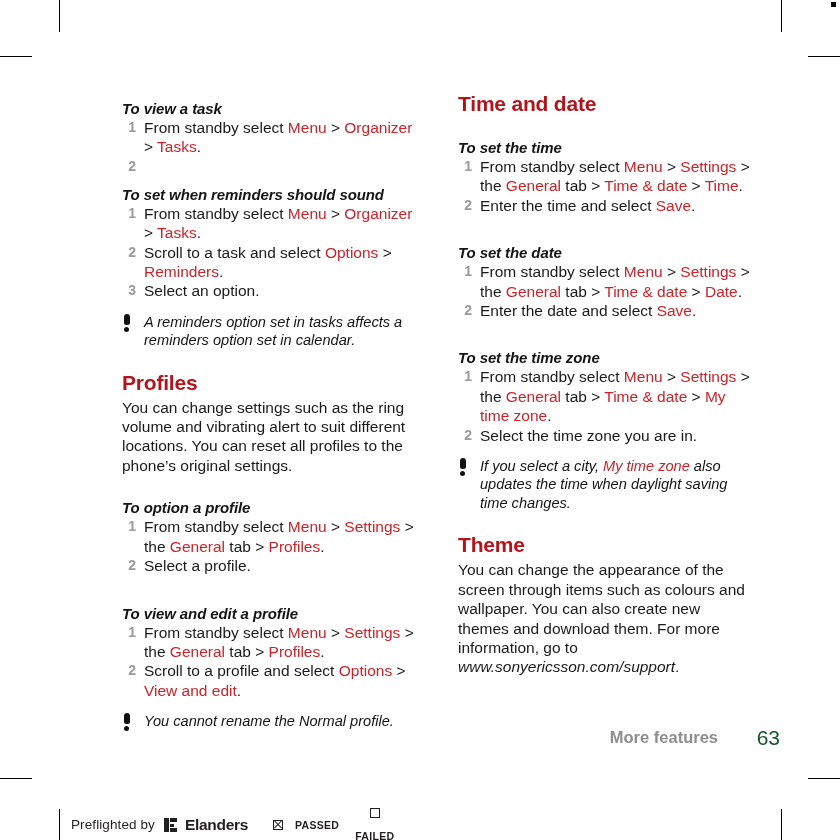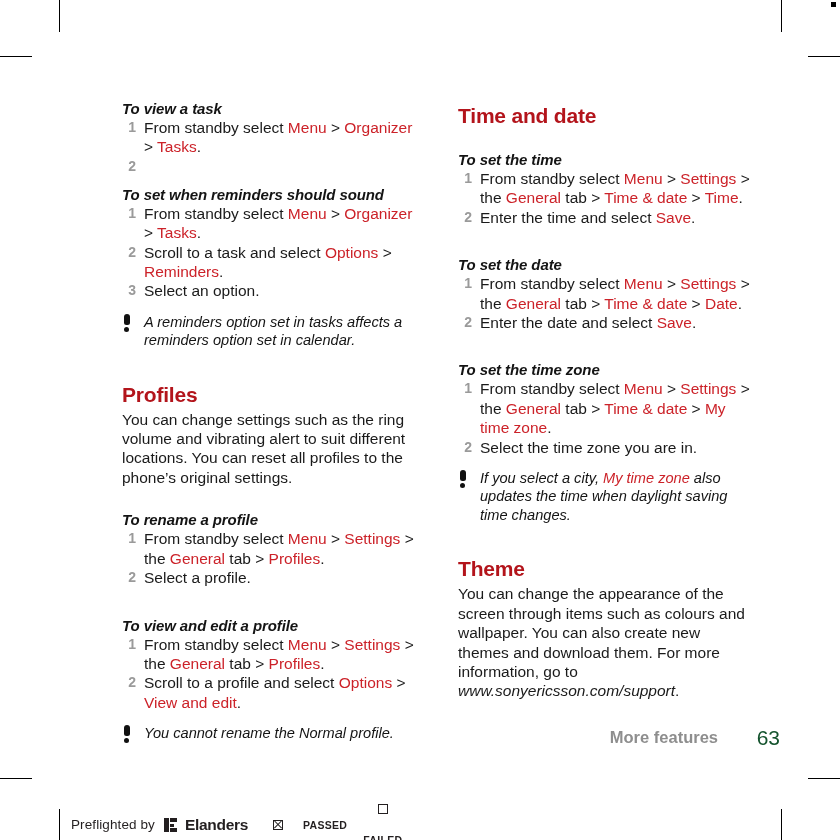--- a/index.html
+++ b/index.html
@@ -40,21 +40,21 @@
     width: 292px;
   }
   .col-left  { left: 122px; }
   .col-right { left: 458px; }
 
   
   h2.sec-title {
     color: #b3141b;
     font-size: 21px;
     font-weight: bold;
-    margin: 16px 0 3px 0;
+    margin: 4px 0 3px 0;
     letter-spacing: -0.2px;
   }
   .body-text {
     font-size: 15.5px;
     line-height: 19.4px;
     color: #1a1a1a;
     margin: 0;
   }
   h3.proc-title {
     font-size: 15px;
@@ -185,21 +185,21 @@
   .pf-logo .lg-d { position: absolute; left: 6.5px;top: 10.5px;width: 6.5px;height: 3.5px;background: #231f20; }
   .pf-brand {
     font-size: 15.5px;
     font-weight: bold;
     letter-spacing: -0.3px;
     margin-left: 1px;
   }
   .pf-state {
     display: flex;
     align-items: center;
-    gap: 20px;
+    gap: 12px;
     font-size: 10.5px;
     font-weight: bold;
     letter-spacing: 0.3px;
   }
   .pf-state.first { margin-left: 18px; }
   .pf-state.second { margin-left: 9px; flex-direction: column; }
   .pf-box {
     position: relative;
     width: 10px; height: 10px;
     border: 1.3px solid #231f20;
@@ -259,21 +259,21 @@
       <span><span>A reminders option set in tasks affects a reminders option set in calendar.</span></span>
     </div>
 
     <div class="spacer-lg"></div>
 
     <h2 class="sec-title">Profiles</h2>
     <p class="body-text">You can change settings such as the ring volume and vibrating alert to suit different locations. You can reset all profiles to the phone’s original settings.</p>
 
     <div class="spacer-md"></div>
 
-    <h3 class="proc-title">To rename a profile</h3>
+    <h3 class="proc-title">To option a profile</h3>
     <ol class="steps">
         <li><span class="num">1</span><span><span>From standby select </span><span class="rd">Menu</span><span> &gt; </span><span class="rd">Settings</span><span> &gt; the </span><span class="rd">General</span><span> tab &gt; </span><span class="rd">Profiles</span><span>.</span></span></li>
         <li><span class="num">2</span><span><span>Select a profile.</span></span></li>
       </ol>
 
     <div class="spacer-lg"></div>
 
     <h3 class="proc-title">To view and edit a profile</h3>
     <ol class="steps">
         <li><span class="num">1</span><span><span>From standby select </span><span class="rd">Menu</span><span> &gt; </span><span class="rd">Settings</span><span> &gt; the </span><span class="rd">General</span><span> tab &gt; </span><span class="rd">Profiles</span><span>.</span></span></li>

